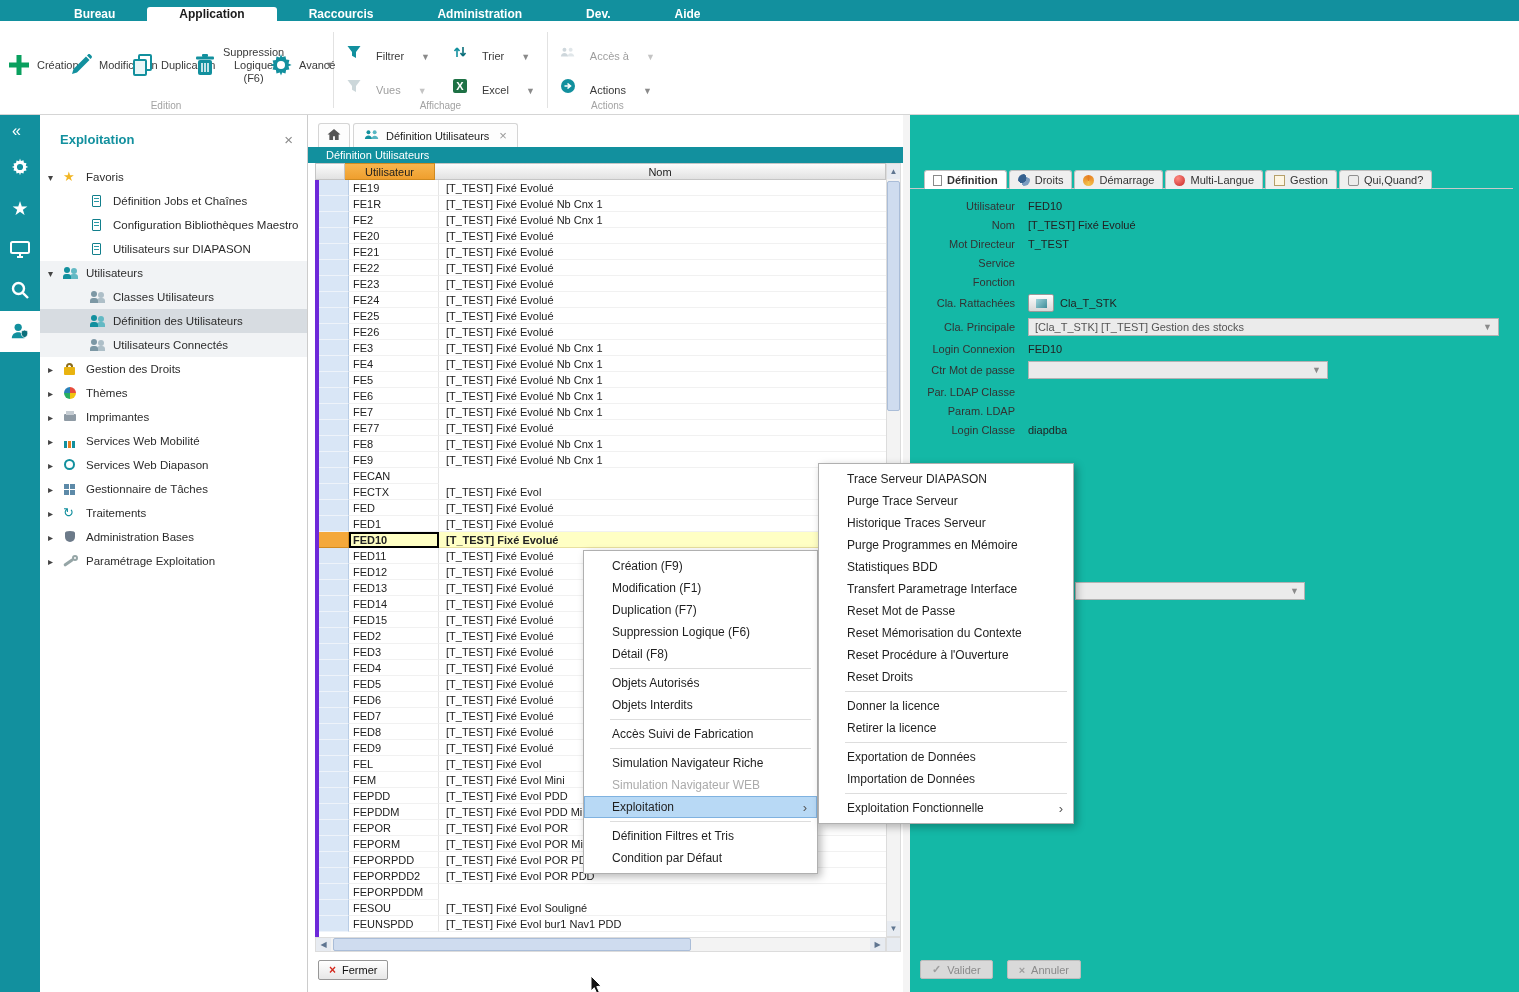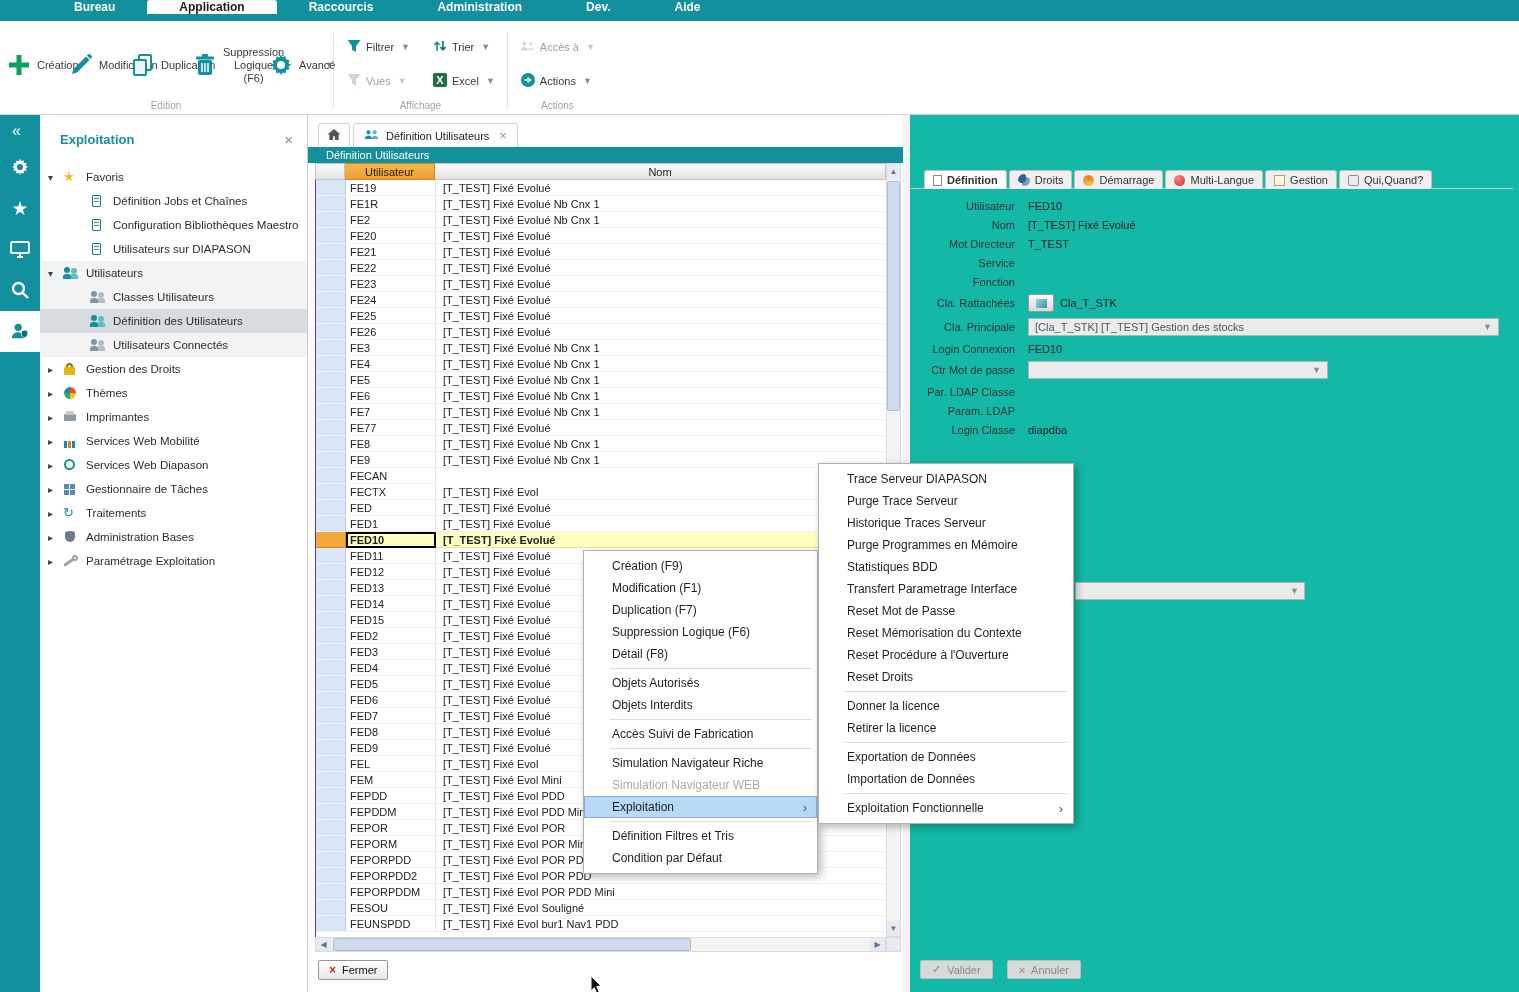--- a/index.html
+++ b/index.html
@@ -1,37 +1,37 @@
 <!DOCTYPE html>
 <html><head>
 <meta charset="utf-8">
 <style>
   html,body{margin:0;padding:0;background:#fff}
   body{font-family:"Liberation Sans",sans-serif;font-size:11px;color:#222}
   #app{position:relative;width:1519px;height:992px;overflow:hidden;background:#fff}
 
   
-  .menubar{position:absolute;left:0;top:0;right:0;height:21px;background:#12909e;display:flex;align-items:flex-start;padding-left:42px;color:#fff}
+  .menubar{position:absolute;left:0;top:0;right:0;height:21px;background:#12909e;display:flex;align-items:flex-end;padding-left:42px;color:#fff}
   .menu-item{display:flex;align-items:center;padding:0 32px;font-weight:bold;font-size:12px;cursor:pointer}
   .menu-item.active{background:#fff;color:#1b1b1b;border-radius:3px 3px 0 0}
 
   
   .ribbon{position:absolute;top:24px;left:0;right:0;height:91px;background:#fff;border-bottom:1px solid #d5d5d5;display:flex;align-items:stretch;padding-left:6px;box-sizing:border-box}
   .rib-sec{position:relative;display:flex;padding-bottom:16px}
   .rib-caption{position:absolute;bottom:3px;left:0;right:0;text-align:center;color:#a3a3a3;font-size:10px}
   .rib-sep{width:1px;background:#e2e2e2;margin:8px 7px 6px}
   .bigbtn{width:62px;display:flex;flex-direction:row;align-items:center;padding-top:9px;gap:5px;cursor:pointer}
   .bigbtn.suppr{width:76px}
   .bigbtn .blabel{text-align:center;color:#3a3a3a;line-height:1.2;white-space:normal}
   .bigbtn svg{width:26px;height:26px}
   .bigbtn.avance{width:58px;position:relative}
   .bigbtn.avance .caret{position:absolute;right:-8px;top:36px;color:#777;font-size:9px}
   .small-grid{display:grid;grid-template-columns:auto auto;grid-auto-rows:30px;align-content:start;padding-top:8px;column-gap:12px;row-gap:4px}
   .small-grid.onecol{grid-template-columns:auto}
-  .smallbtn{display:flex;align-items:center;gap:4px;padding:0 5px;cursor:pointer}
+  .smallbtn{display:flex;align-items:flex-end;gap:14px;padding:0 5px;cursor:pointer}
   .smallbtn svg{width:16px;height:16px;flex:none}
   .smallbtn .slabel{color:#3a3a3a}
   .smallbtn .scaret{color:#8a8a8a;font-size:9px;margin-left:3px}
   .smallbtn.disabled{opacity:.5}
 
   
   .icon-strip{position:absolute;left:0;top:115px;bottom:0;width:40px;background:#12909e;display:flex;flex-direction:column;align-items:center}
   .strip-btn{width:40px;height:41px;display:flex;align-items:center;justify-content:center;color:#fff;cursor:pointer}
   .strip-btn.chev{height:32px;font-size:16px;justify-content:flex-start;padding-left:12px;box-sizing:border-box}
   .strip-btn.sel{background:#fff}
@@ -80,21 +80,21 @@
   .tab.home{padding:0 7px}
   .tab svg{width:16px;height:13px}
   .tab-x{color:#999;font-size:13px;margin-left:4px;cursor:pointer}
   .title-strip{position:absolute;left:0;top:32px;right:0;height:16px;background:#12909e;color:#fff;display:flex;align-items:center;padding-left:18px}
 
   .gridwrap{position:absolute;left:7px;top:48px;width:586px;height:789px}
   .ghead{position:absolute;left:0;top:0;right:15px;height:17px;display:flex}
   .hg{width:30px;background:linear-gradient(#fcfcfc,#e2e2e2);border:1px solid #c5c5c5;box-sizing:border-box}
   .hu{width:90px;background:linear-gradient(#f8b54d,#ef9f2e);border:1px solid #d08a20;border-left:none;box-sizing:border-box;display:flex;align-items:center;justify-content:center;color:#1d1d1d}
   .hn{flex:1;background:linear-gradient(#fcfcfc,#e2e2e2);border:1px solid #c5c5c5;border-left:none;box-sizing:border-box;display:flex;align-items:center;justify-content:center;color:#1d1d1d}
-  .grows{position:absolute;left:0;top:17px;right:15px;bottom:15px;overflow:hidden;background:#fff;border-left:1px solid #6d28d9}
+  .grows{position:absolute;left:0;top:17px;right:15px;bottom:15px;overflow:hidden;background:#fff;border-left:4px solid #6d28d9}
   .grow{display:flex;height:16px;align-items:stretch}
   .cell-g{width:30px;background:#d9e6f6;border-right:1px solid #b9cde6;border-bottom:1px solid #eef3fa;box-sizing:border-box;flex:none}
   .cell-u{width:90px;padding:0 4px;display:flex;align-items:center;border-right:1px solid #e5e5e5;border-bottom:1px solid #f1f1f1;box-sizing:border-box;flex:none}
   .cell-n{flex:1;padding:0 7px;display:flex;align-items:center;border-bottom:1px solid #f1f1f1;white-space:nowrap;overflow:hidden}
   .grow.selected{background:#ffffc4;font-weight:bold}
   .grow.selected .cell-g{background:#f4a83b;border-color:#d18a1f}
   .grow.selected .cell-u{border:2px solid #000;padding:0 2px}
   .grow.selected .cell-n{border-bottom-color:#e8e0a0}
 
   .vscroll{position:absolute;top:0;right:0;width:15px;bottom:15px;background:#f3f3f3;border:1px solid #dcdcdc;box-sizing:border-box;display:flex;flex-direction:column;align-items:center}
@@ -713,21 +713,20 @@
 
           <div class="grow">
             <span class="cell-g"></span>
             <span class="cell-u">FEPORPDD2</span>
             <span class="cell-n">[T_TEST] Fixé Evol POR PDD</span>
           </div>
 
           <div class="grow">
             <span class="cell-g"></span>
             <span class="cell-u">FEPORPDDM</span>
-            <span class="cell-n">[T_TEST] Fixé Evol POR PDD Mini</span>
           </div>
 
           <div class="grow">
             <span class="cell-g"></span>
             <span class="cell-u">FESOU</span>
             <span class="cell-n">[T_TEST] Fixé Evol Souligné</span>
           </div>
 
           <div class="grow">
             <span class="cell-g"></span>

